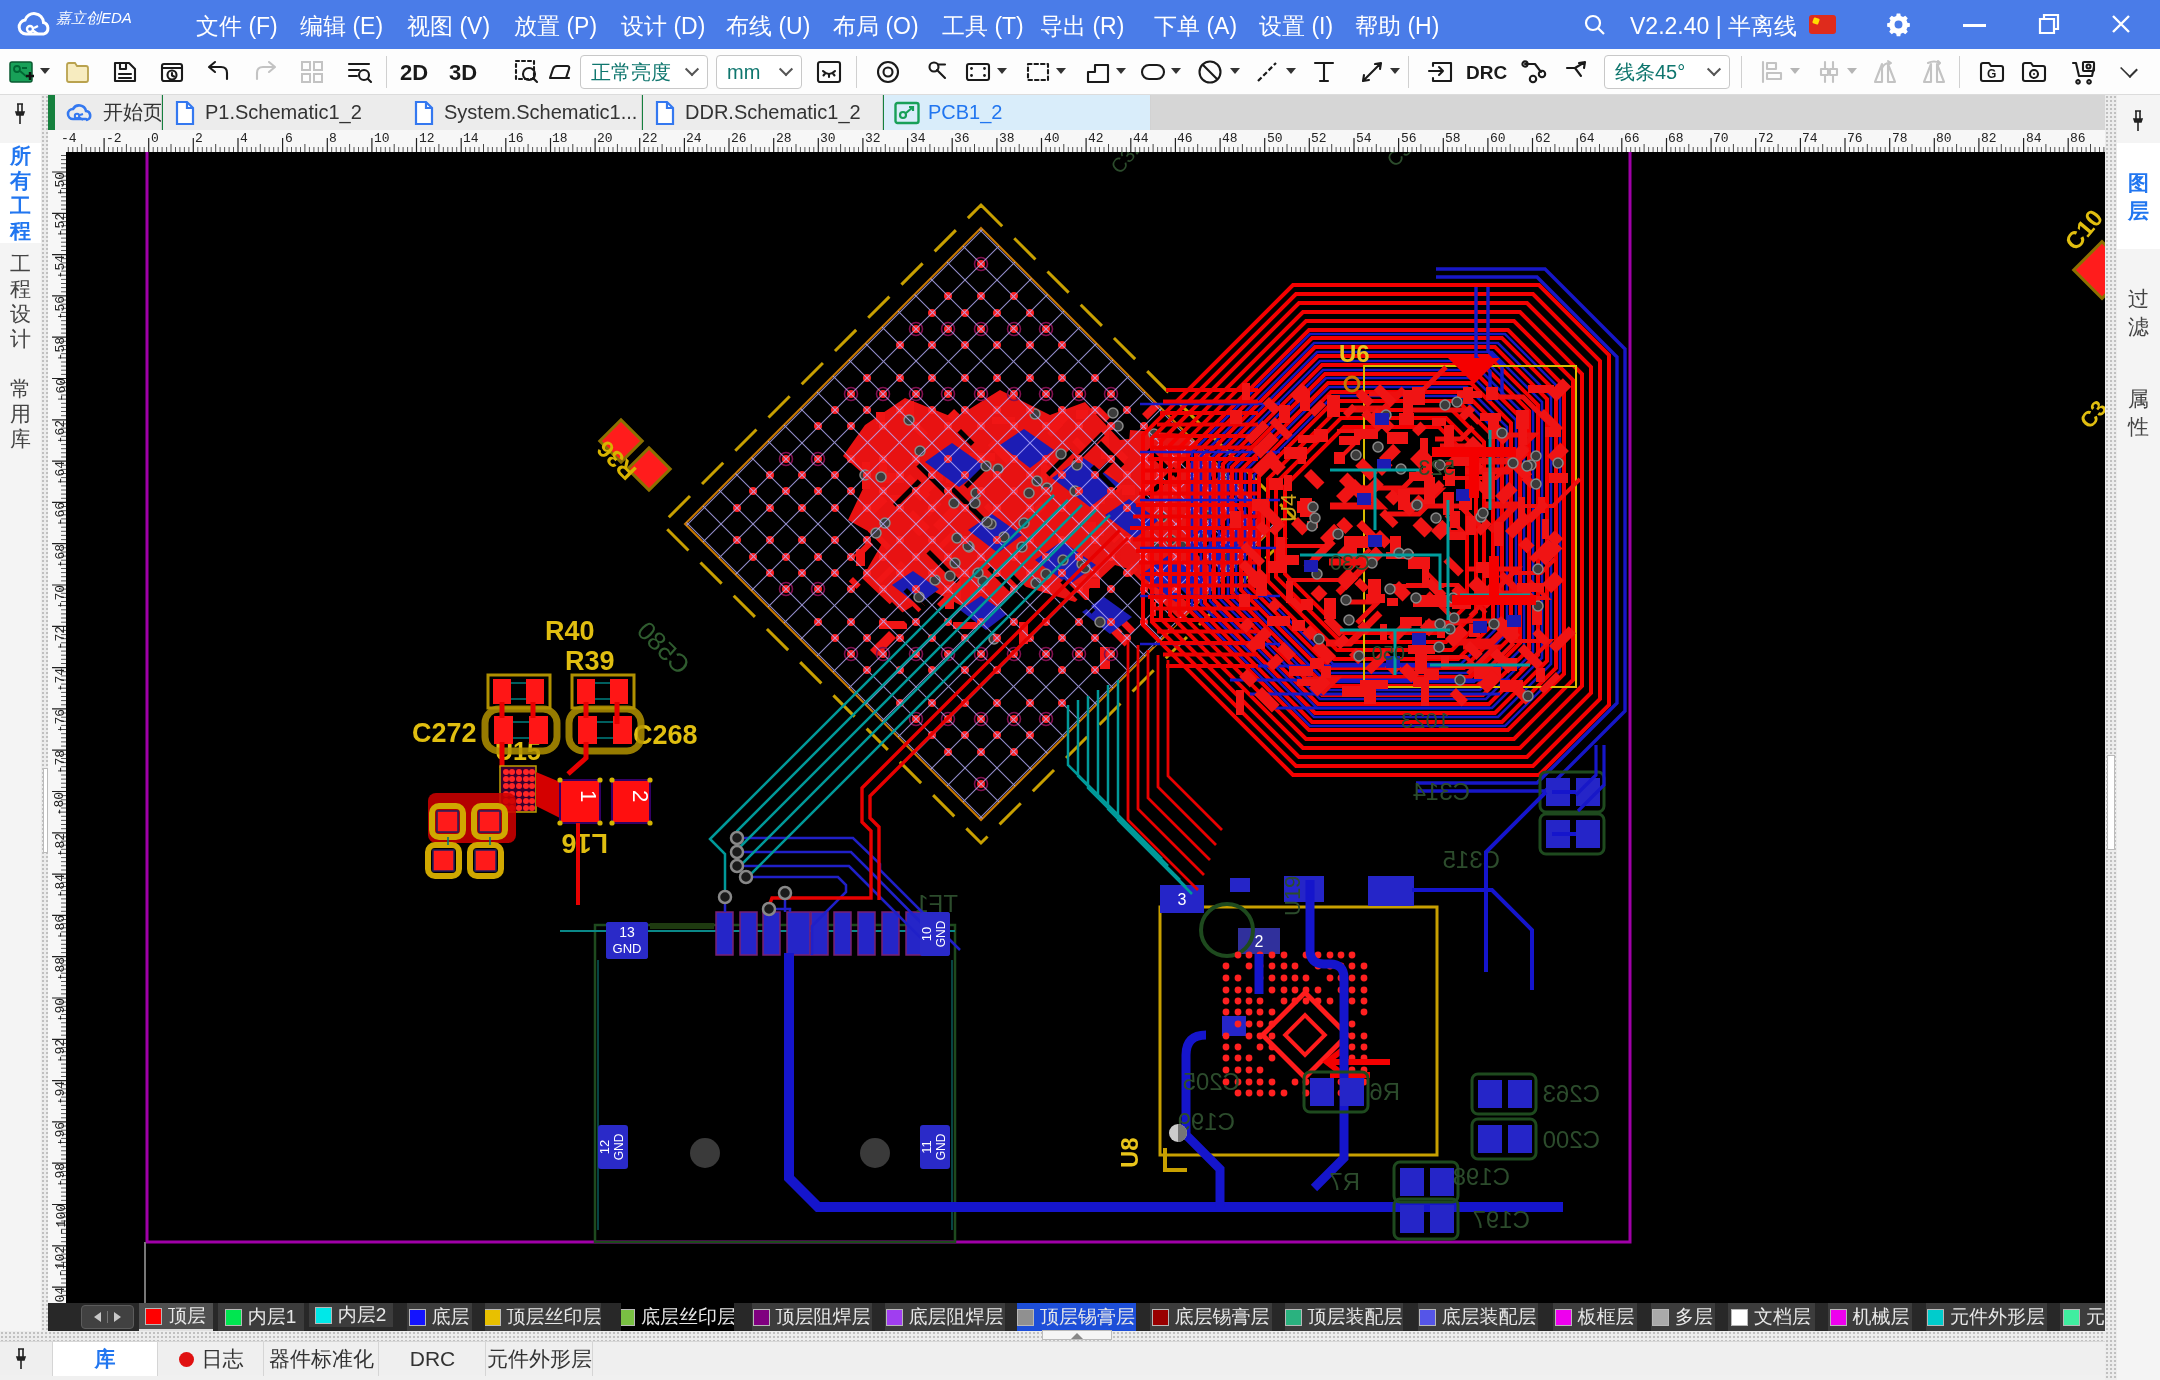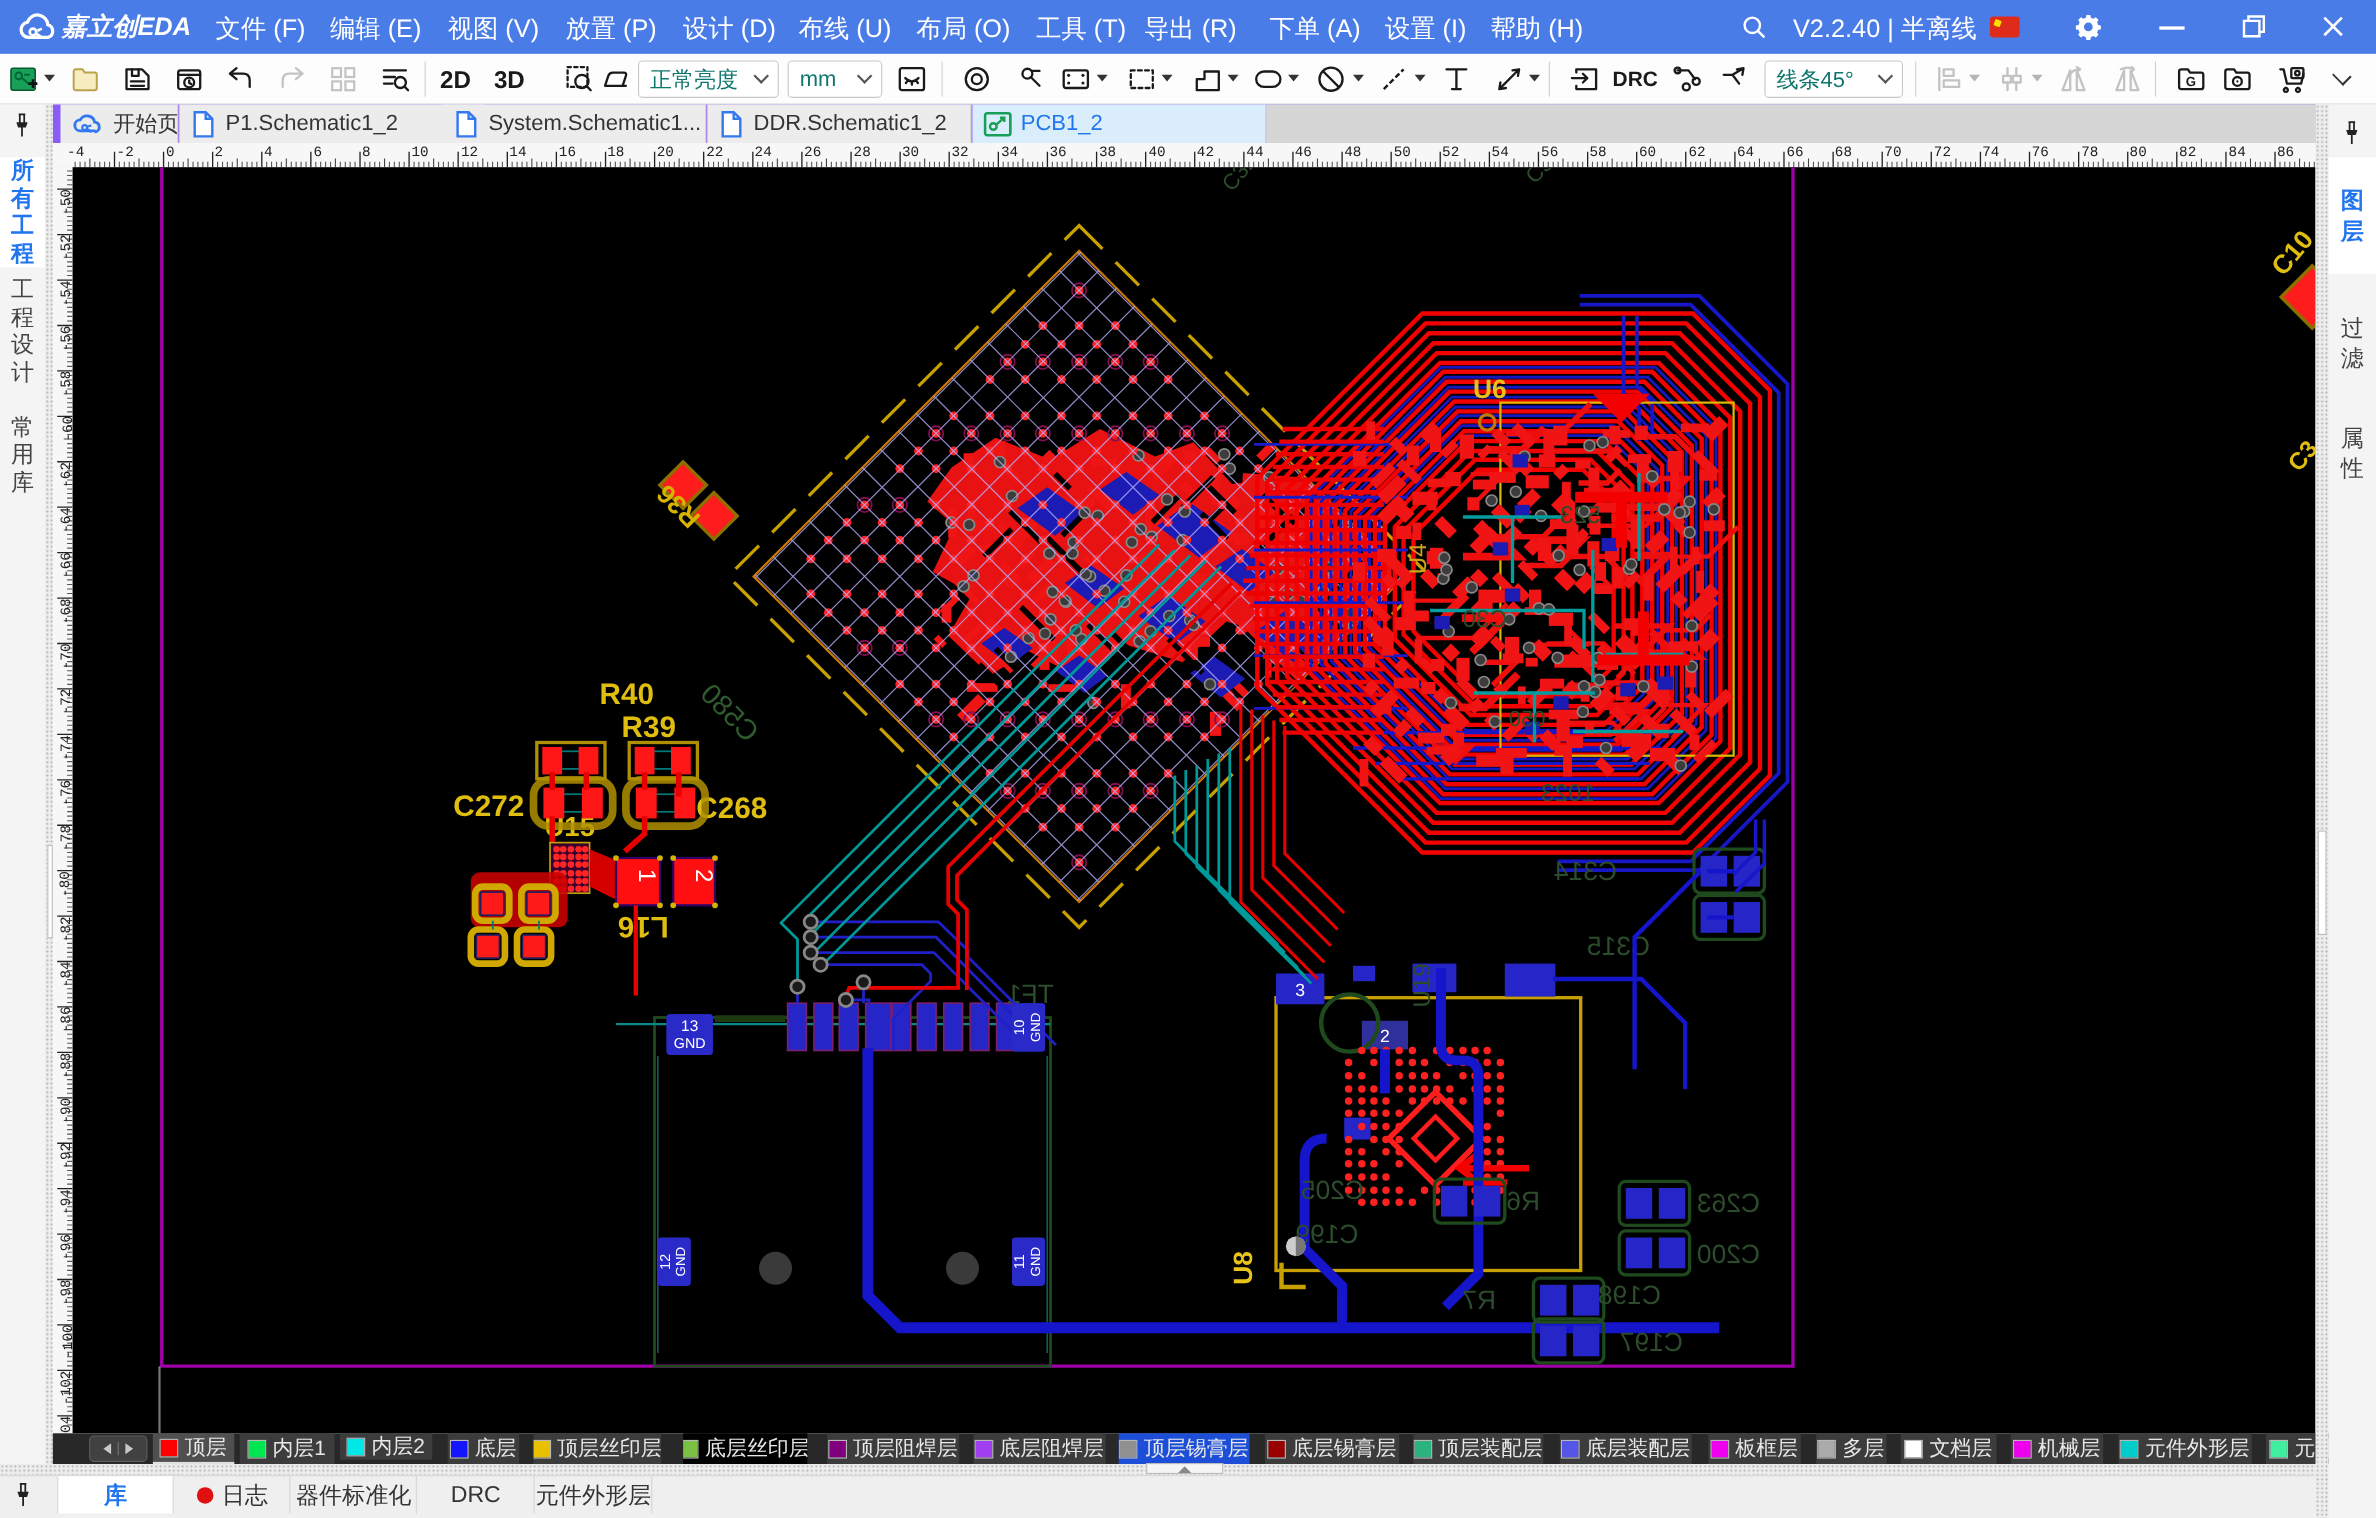--- a/index.html
+++ b/index.html
@@ -1,21 +1,21 @@
 <!DOCTYPE html>
 <html><head><meta charset="utf-8"><style>
 *{margin:0;padding:0;box-sizing:border-box}
 body{width:2160px;height:1380px;font-family:"Liberation Sans",sans-serif;position:relative;overflow:hidden;background:#f0f0f0}
 .menubar{position:absolute;left:0;top:0;width:2160px;height:49px;background:#4a7ce8;color:#fff;font-size:23px}
 .toolbar{position:absolute;left:0;top:49px;width:2160px;height:46px;background:#fdfdfd;border-bottom:1px solid #dcdcdc}
 .ticon{position:absolute;top:11px;font-size:22px;font-weight:bold;color:#1a1a1a;font-family:"Liberation Sans",sans-serif}
 .tsel{position:absolute;top:6px;height:34px;border:1px solid #c8c8c8;border-radius:4px;background:#fff;display:flex;align-items:center;padding:0 10px;justify-content:space-between}
 .tsel span{font-size:20px;color:#0f766e}
 .tsel i{width:10px;height:10px;border-right:2px solid #555;border-bottom:2px solid #555;transform:rotate(45deg) translate(-2px,-2px)}
-.tabbar{position:absolute;left:48px;top:95px;width:2057px;height:35px;background:#8b5cf6}
+.tabbar{position:absolute;left:48px;top:95px;width:2057px;height:35px;background:#15803d}
 .dtab{position:absolute;top:0;height:35px;background:#ececec;border-right:1px solid #d2d2d2;display:flex;align-items:center;padding-left:10px;gap:8px;font-size:20px;color:#333;overflow:hidden;white-space:nowrap}
 .dtab.active{background:#d9edfa}
 .dico{display:flex;align-items:center}
 .lsidebar{position:absolute;left:0;top:95px;width:41px;height:1246px;background:#f4f4f4}
 .vtab{position:absolute;left:0;width:41px;display:flex;flex-direction:column;align-items:center;justify-content:center;gap:4px;font-size:21px;line-height:1;color:#444}
 .vtab.on{background:#fff;color:#2176f0;font-weight:bold}
 .grip{position:absolute;background:#ececec;background-image:radial-gradient(#c0c0c0 1px,transparent 1px);background-size:4px 4px}
 .layerbar{position:absolute;left:48px;top:1303px;width:2083px;height:28px;background:#282828}
 .btmbar{position:absolute;left:0;top:1341px;width:2160px;height:34px;background:#efefef;border-top:1px solid #d8d8d8}
 .btab{position:absolute;top:0;height:34px;display:flex;align-items:center;justify-content:center;font-size:21px;color:#333;border-right:1px solid #d5d5d5}
@@ -23,21 +23,21 @@
 .rsidebar{position:absolute;left:2117px;top:95px;width:43px;height:1285px;background:#f4f4f4}
 .rvtab{position:absolute;left:0;width:43px;display:flex;flex-direction:column;align-items:center;justify-content:center;gap:7px;font-size:21px;line-height:1;color:#444}
 .rvtab.on{background:#fff;color:#2176f0;font-weight:bold}
 </style></head><body>
 <div class="menubar">
   <svg style="position:absolute;left:14px;top:10px" width="40" height="30" viewBox="0 0 40 30">
       <path d="M12,24 a7,7 0 0 1 -1,-13.9 a9.5,9.5 0 0 1 18.5,2.4 a6,6 0 0 1 0.5,11.4 M12,24 h17" fill="none" stroke="#fff" stroke-width="3" stroke-linecap="round"></path>
       <circle cx="16" cy="19" r="3" fill="none" stroke="#fff" stroke-width="2.4"></circle>
       <path d="M19,20.5 l5,3.5 M24,16 l-4,2" stroke="#fff" stroke-width="2.4"></path>
     </svg>
-  <span style="position:absolute;left:56px;top:9px;font-size:23px;font-weight:bold;font-style:italic">嘉立创EDA</span>
+  <span style="position:absolute;left:56px;top:9px;font-size:15px;font-weight:normal;font-style:italic">嘉立创EDA</span>
   <span style="position:absolute;left:196px;top:11px">文件 (F)</span>
     <span style="position:absolute;left:300px;top:11px">编辑 (E)</span>
     <span style="position:absolute;left:407px;top:11px">视图 (V)</span>
     <span style="position:absolute;left:514px;top:11px">放置 (P)</span>
     <span style="position:absolute;left:621px;top:11px">设计 (D)</span>
     <span style="position:absolute;left:726px;top:11px">布线 (U)</span>
     <span style="position:absolute;left:833px;top:11px">布局 (O)</span>
     <span style="position:absolute;left:942px;top:11px">工具 (T)</span>
     <span style="position:absolute;left:1040px;top:11px">导出 (R)</span>
     <span style="position:absolute;left:1154px;top:11px">下单 (A)</span>

